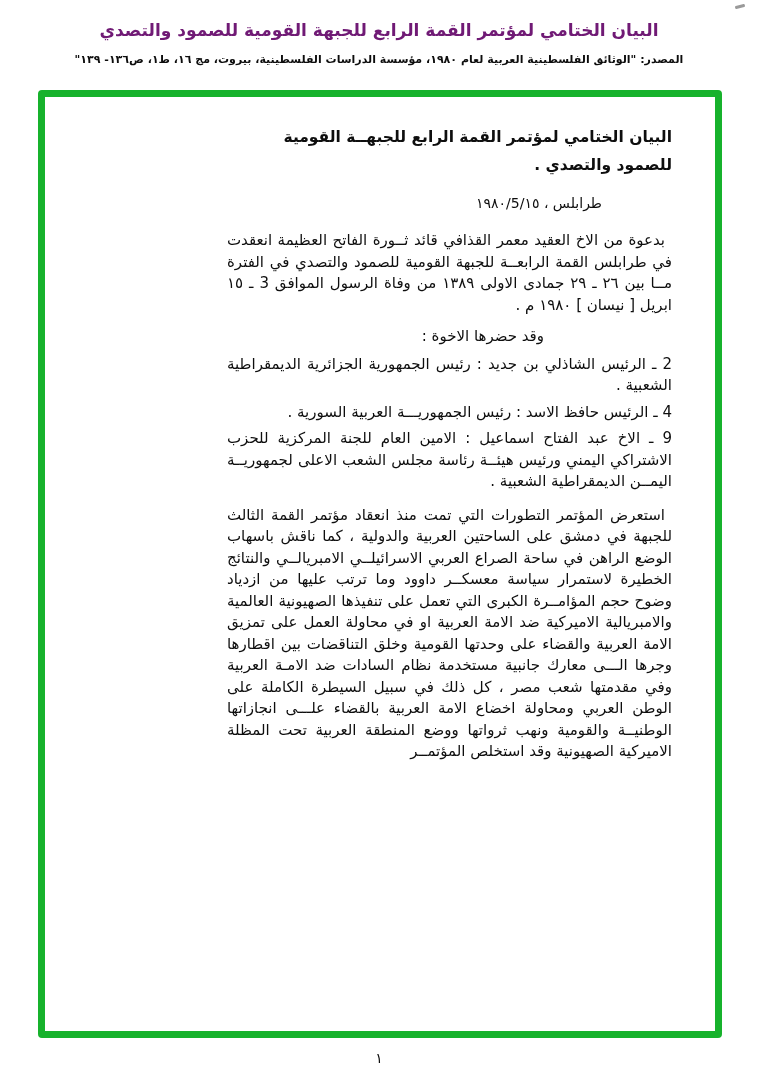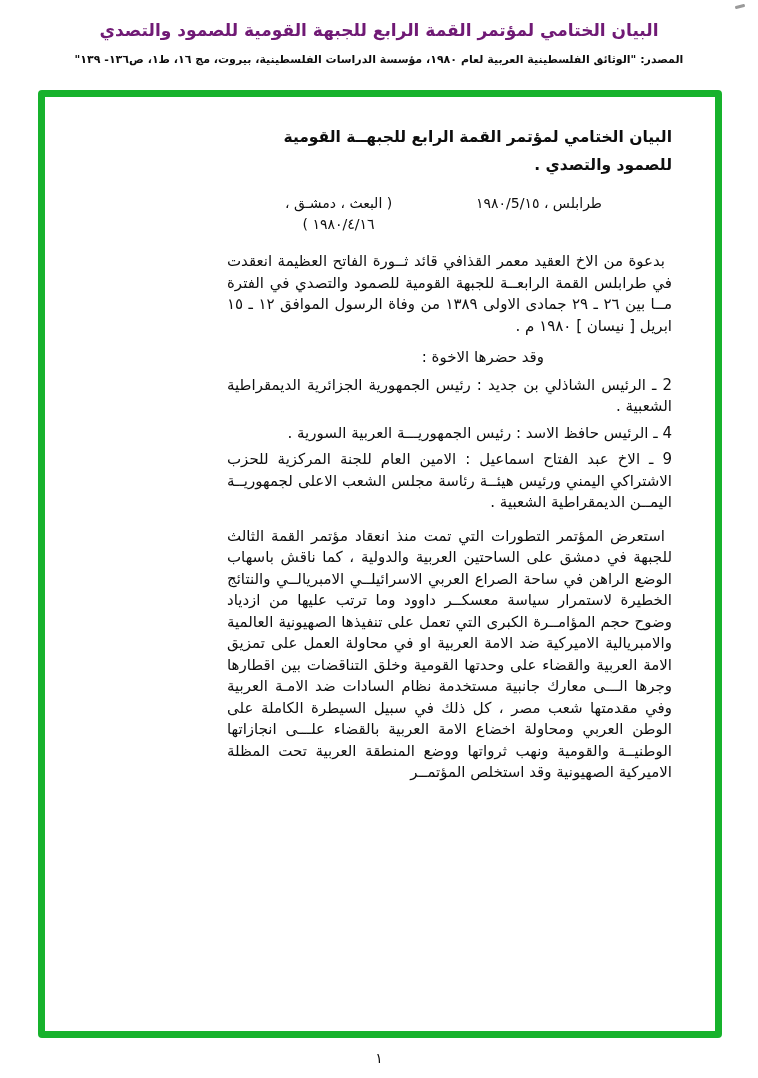--- a/index.html
+++ b/index.html
@@ -131,27 +131,23 @@
     <div class="header-source">المصدر: "الوثائق الفلسطينية العربية لعام ١٩٨٠،  مؤسسة الدراسات الفلسطينية، بيروت، مج ١٦، ط١، ص١٣٦- ١٣٩"</div>
   </div>
 
   <div class="frame">
     <div class="content">
 
       <div class="doc-title">البيان الختامي لمؤتمر القمة الرابع للجبهــة القومية للصمود والتصدي .</div>
 
       <div class="dateline">
         <div>طرابلس ، ١٩٨٠/5/١٥</div>
-        <div class="dateline-left">
-          <div>( البعث ، دمشـق ،</div>
-          <div>١٩٨٠/٤/١٦ )</div>
-        </div>
       </div>
 
-      <p class="para">بدعوة من الاخ العقيد معمر القذافي قائد ثــورة الفاتح العظيمة انعقدت في طرابلس القمة الرابعــة للجبهة القومية للصمود والتصدي في الفترة مــا بين ٢٦ ـ ٢٩ جمادى الاولى ١٣٨٩ من وفاة الرسول الموافق ١٢ ـ ١٥ ابريل [ نيسان ] ١٩٨٠ م .</p>
+      <p class="para">بدعوة من الاخ العقيد معمر القذافي قائد ثــورة الفاتح العظيمة انعقدت في طرابلس القمة الرابعــة للجبهة القومية للصمود والتصدي في الفترة مــا بين ٢٦ ـ ٢٩ جمادى الاولى ١٣٨٩ من وفاة الرسول الموافق 3 ـ ١٥ ابريل [ نيسان ] ١٩٨٠ م .</p>
 
       <p class="para attendees-heading">وقد حضرها الاخوة :</p>
 
       <p class="para attendee">2 ـ الرئيس الشاذلي بن جديد : رئيس الجمهورية الجزائرية الديمقراطية الشعبية .</p>
       <p class="para attendee">4 ـ الرئيس حافظ الاسد : رئيس الجمهوريـــة العربية السورية .</p>
       <p class="para attendee">9 ـ الاخ عبد الفتاح اسماعيل : الامين العام للجنة المركزية للحزب الاشتراكي اليمني ورئيس هيئــة رئاسة مجلس الشعب الاعلى لجمهوريــة اليمــن الديمقراطية الشعبية .</p>
 
       <p class="para review">استعرض المؤتمر التطورات التي تمت منذ انعقاد مؤتمر القمة الثالث للجبهة في دمشق على الساحتين العربية والدولية ، كما ناقش باسهاب الوضع الراهن في ساحة الصراع العربي الاسرائيلــي الامبريالــي والنتائج الخطيرة لاستمرار سياسة معسكــر داوود وما ترتب عليها من ازدياد وضوح حجم المؤامــرة الكبرى التي تعمل على تنفيذها الصهيونية العالمية والامبريالية الاميركية ضد الامة العربية او في محاولة العمل على تمزيق الامة العربية والقضاء على وحدتها القومية وخلق التناقضات بين اقطارها وجرها الـــى معارك جانبية مستخدمة نظام السادات ضد الامـة العربية وفي مقدمتها شعب مصر ، كل ذلك في سبيل السيطرة الكاملة على الوطن العربي ومحاولة اخضاع الامة العربية بالقضاء علـــى انجازاتها الوطنيــة والقومية ونهب ثرواتها ووضع المنطقة العربية تحت المظلة الاميركية الصهيونية وقد استخلص المؤتمــر</p>
 
     </div>

